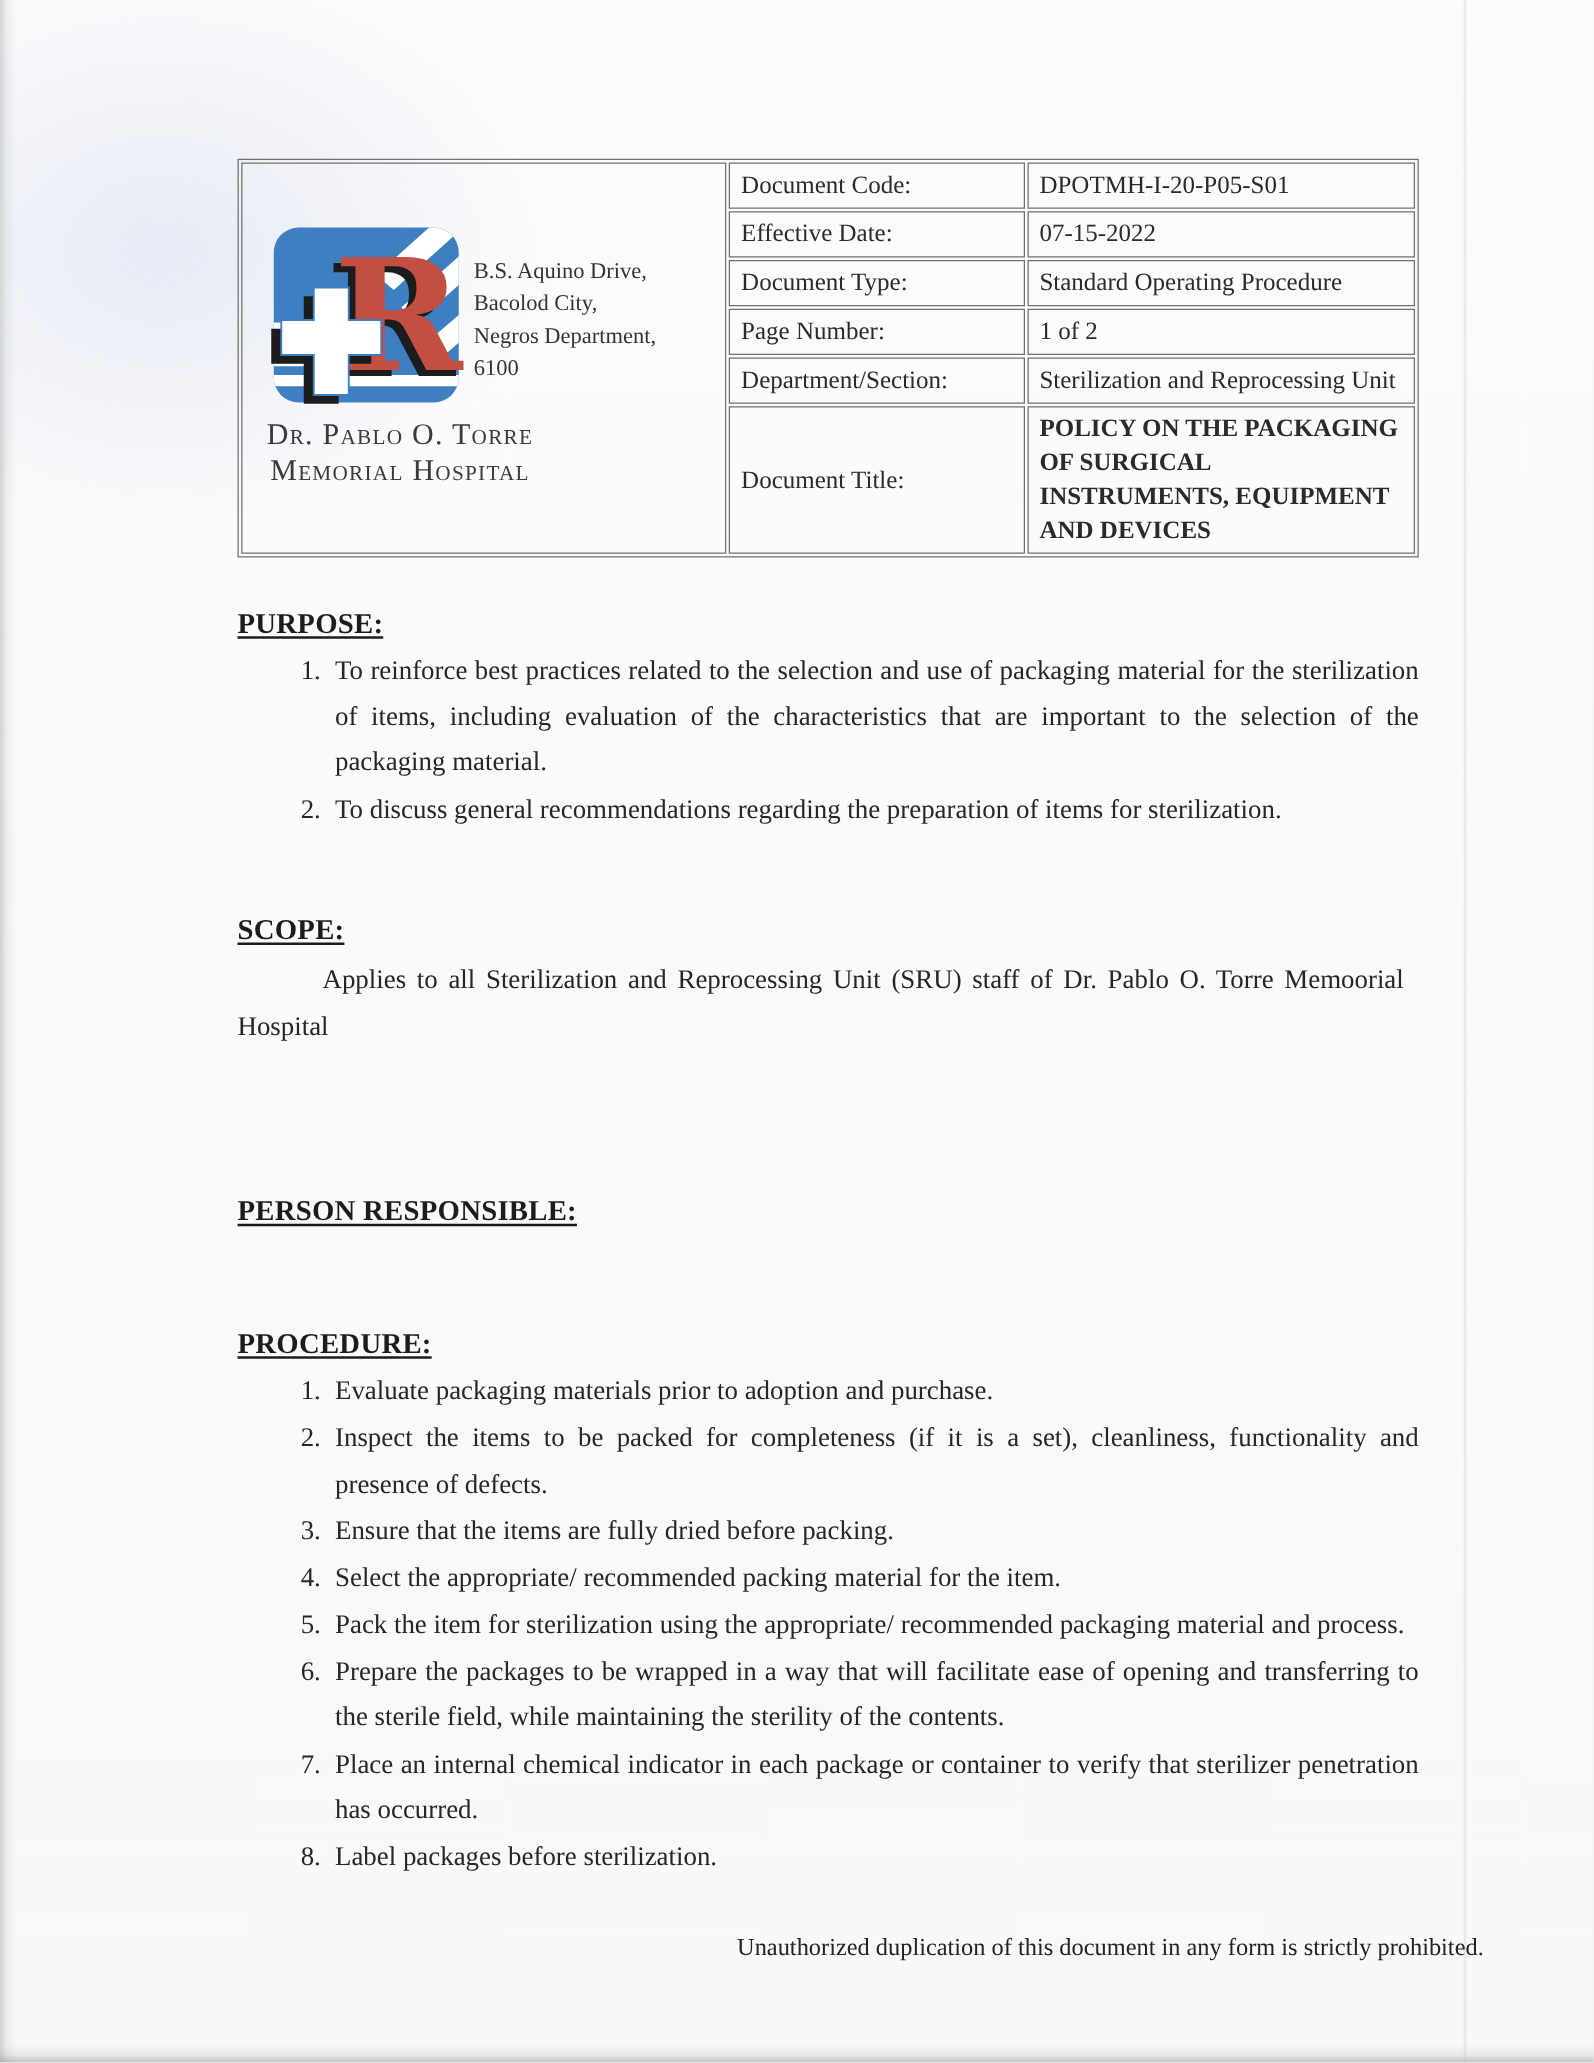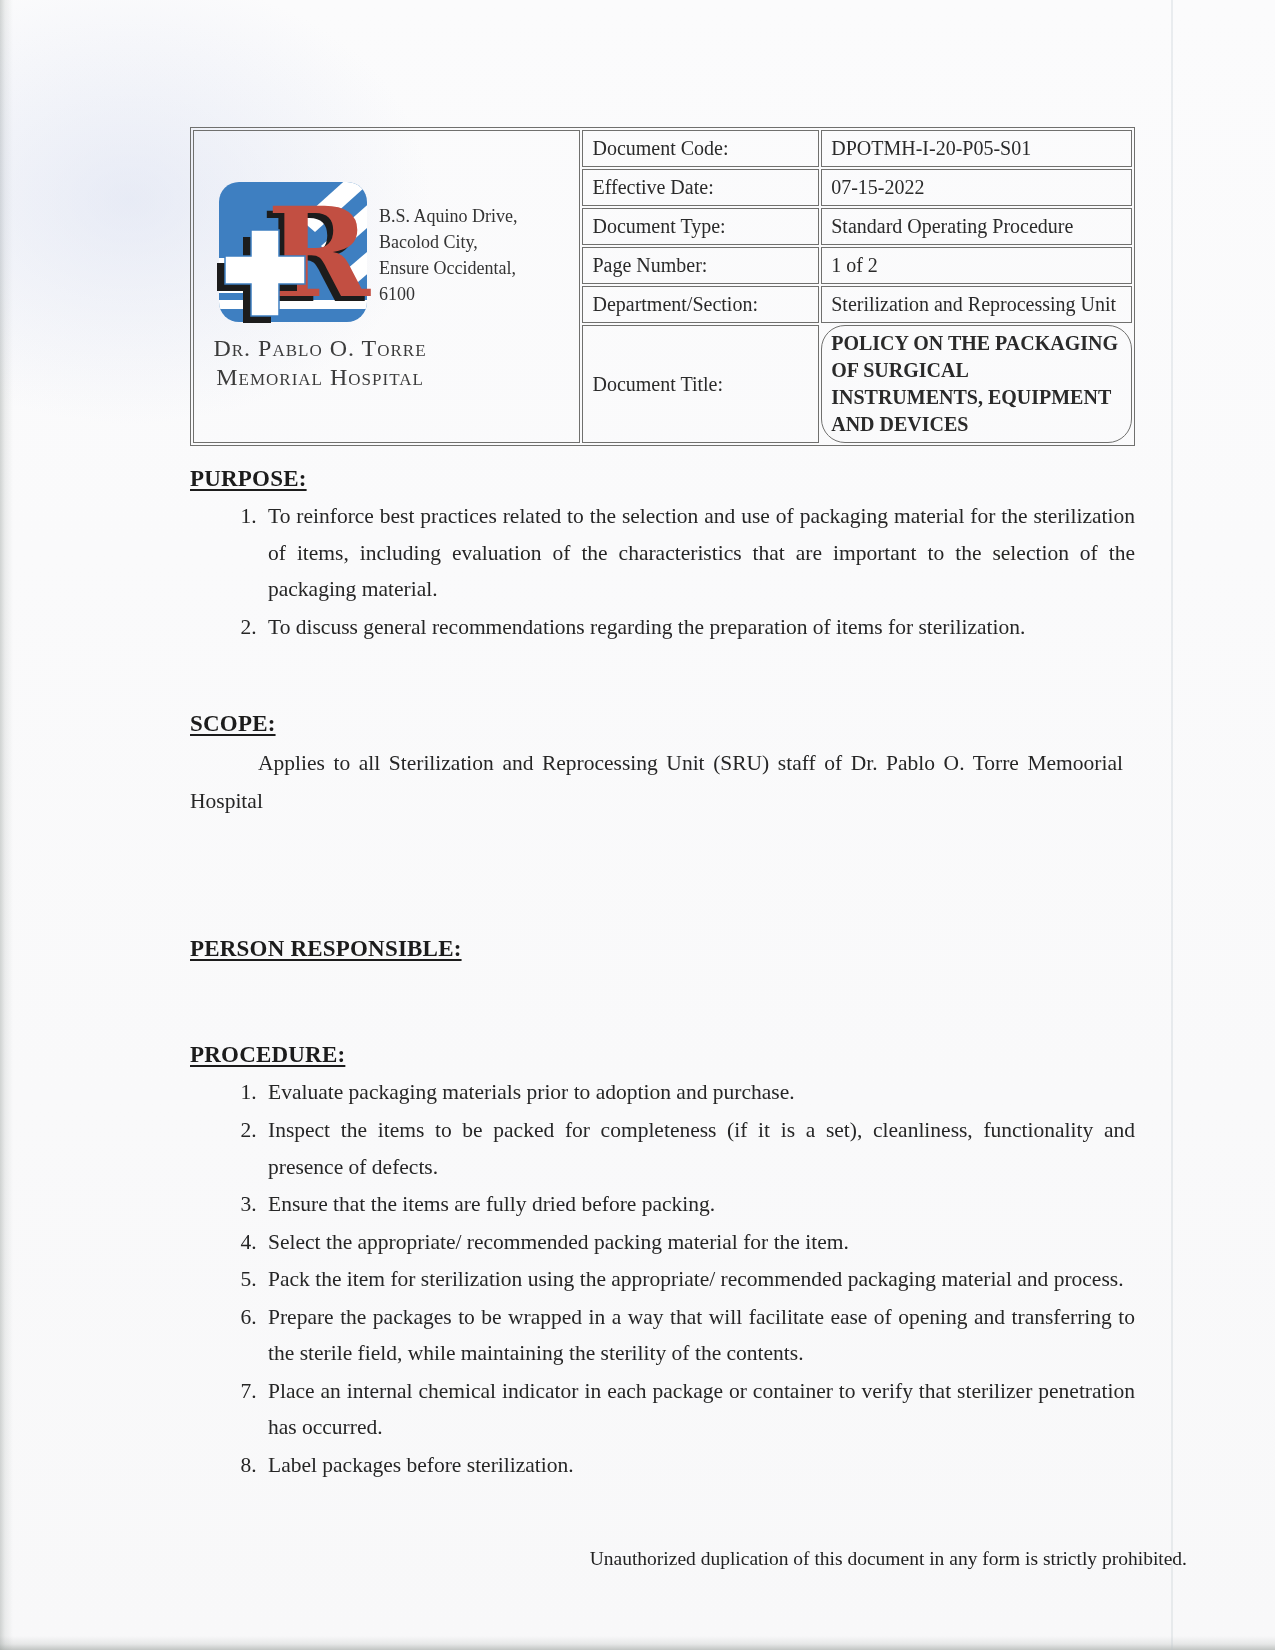--- a/index.html
+++ b/index.html
@@ -35,39 +35,39 @@
   table.doc td{
     border:1px solid #70706e;
     padding:4px 9px;
     font-size:20px;
     vertical-align:middle;
     color:#2a2a2a;
   }
   td.logo-cell{width:378px;padding:6px 4px;vertical-align:middle;}
   td.lbl{width:222px;height:27px;}
   td.val{width:305px;height:27px;}
-  td.val-title{font-weight:bold;line-height:1.35;padding-top:7px;padding-bottom:9px;border-radius:24px;}
+  td.val-title{font-weight:bold;line-height:1.35;padding-top:7px;padding-bottom:9px;}
   td.lbl-title{vertical-align:top;padding-top:9px;}
 
   .logo-row{display:flex;align-items:center;}
   .logo-art{flex:0 0 176px;display:flex;justify-content:center;}
   .addr{flex:1;text-align:left;font-size:18px;line-height:1.45;color:#333;padding-right:6px;}
   .hosp-name{
     width:214px;margin:4px 0 2px 10px;text-align:center;
     font-variant:small-caps;letter-spacing:1px;
     font-size:24px;line-height:1.18;color:#3b3b3b;
   }
 
   
   h2.sec{
     margin:0;font-size:23px;font-weight:bold;color:#1c1c1c;
     text-decoration:underline;text-underline-offset:3px;
     letter-spacing:.2px;
   }
-  .sec-purpose{margin-top:20px;}
+  .sec-purpose{margin-top:40px;}
   .sec-scope{margin-top:66px;}
   .sec-person{margin-top:116px;}
   .sec-procedure{margin-top:80px;}
   ol.num{
     margin:6px 0 0 0;padding-left:72px;
   }
   ol.num li{
     font-size:21.5px;line-height:1.7;text-align:justify;
     padding-left:6px;margin-bottom:1px;color:#262626;
   }
@@ -117,21 +117,21 @@
                 </g>
                 <text x="62" y="116" font-family="'DejaVu Serif',serif" font-weight="bold" font-size="124" fill="#1c1c1c" transform="translate(-6,5)">R</text>
                 <text x="62" y="116" font-family="'DejaVu Serif',serif" font-weight="bold" font-size="124" fill="#c24f42">R</text>
                 <polygon transform="translate(-8,7)" fill="#1c1c1c" points="46,50 74,50 74,76 100,76 100,104 74,104 74,136 46,136 46,104 20,104 20,76 46,76"></polygon>
                 <polygon fill="#ffffff" stroke="#3e7fc1" stroke-width="1.5" points="46,50 74,50 74,76 100,76 100,104 74,104 74,136 46,136 46,104 20,104 20,76 46,76"></polygon>
               </svg>
             </div>
             <div class="addr">
               <div>B.S. Aquino Drive,</div>
               <div>Bacolod City,</div>
-              <div>Ensure Occidental,</div>
+              <div>Negros Department,</div>
               <div>6100</div>
             </div>
           </div>
           <div class="hosp-name">
             <div>Dr. Pablo O. Torre</div>
             <div>Memorial Hospital</div>
           </div>
         </td>
         <td class="lbl">Document Code:</td>
         <td class="val">DPOTMH-I-20-P05-S01</td>

